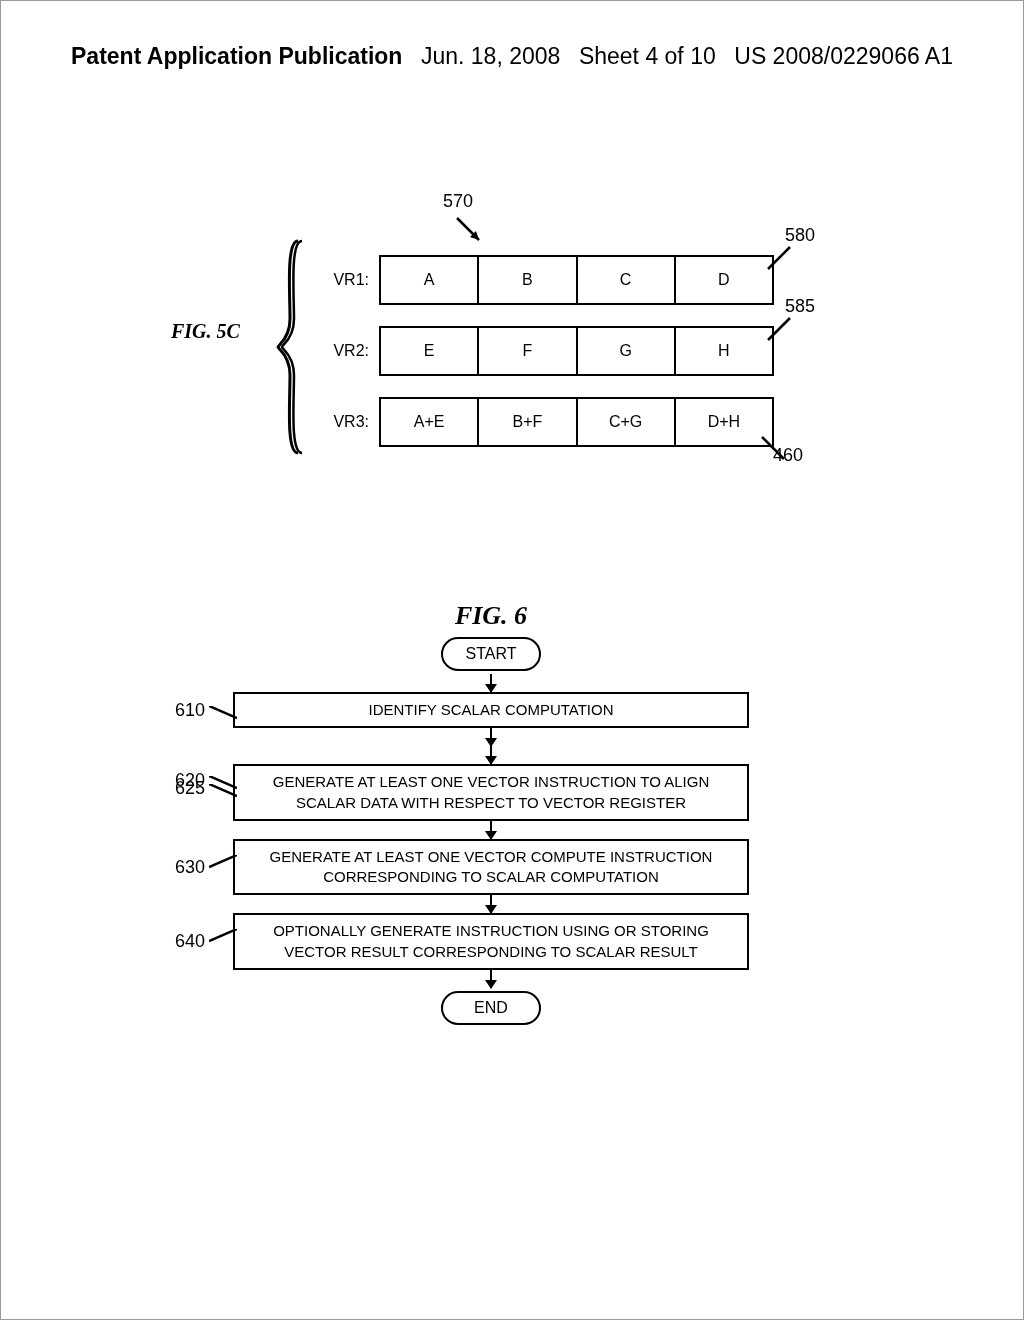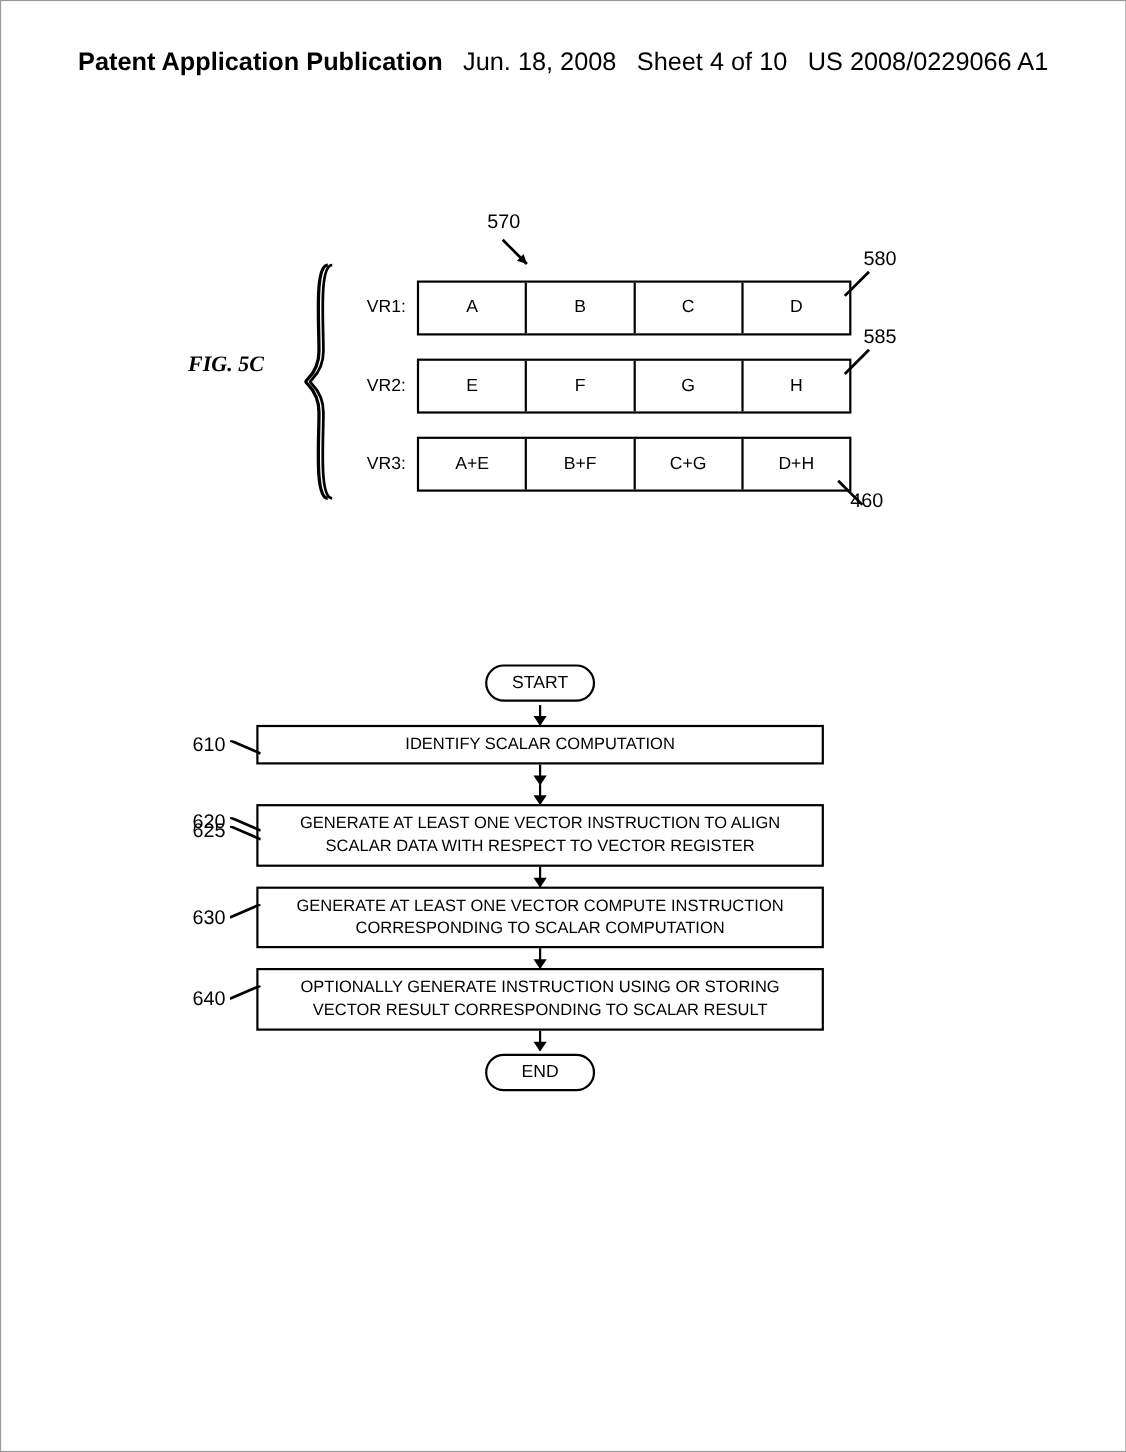--- a/index.html
+++ b/index.html
@@ -219,20 +219,21 @@
       <div class="reg-row">
         <div class="cell">A+E</div>
         <div class="cell">B+F</div>
         <div class="cell">C+G</div>
         <div class="cell">D+H</div>
       </div>
     </div>
   </div>
 
   <div class="fig6-wrap">
+    <div class="fig6-title">FIG. 6</div>
     <div class="term">START</div>
     <span class="arrow-down"></span>
 
     <div style="position:relative">
       <div class="ref-left" style="top:8px;left:2px">610</div>
       <svg class="ref-line-svg" style="top:14px;left:36px" width="28" height="14">
           <line x1="0" y1="0" x2="28" y2="12" stroke="#000" stroke-width="2.5"></line>
         </svg>
       <div class="step">IDENTIFY SCALAR COMPUTATION</div>
     </div>

